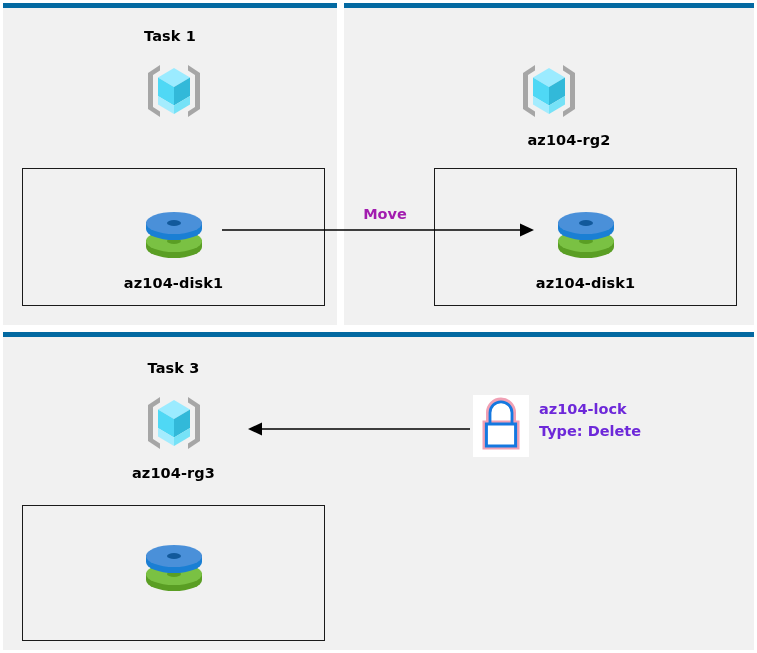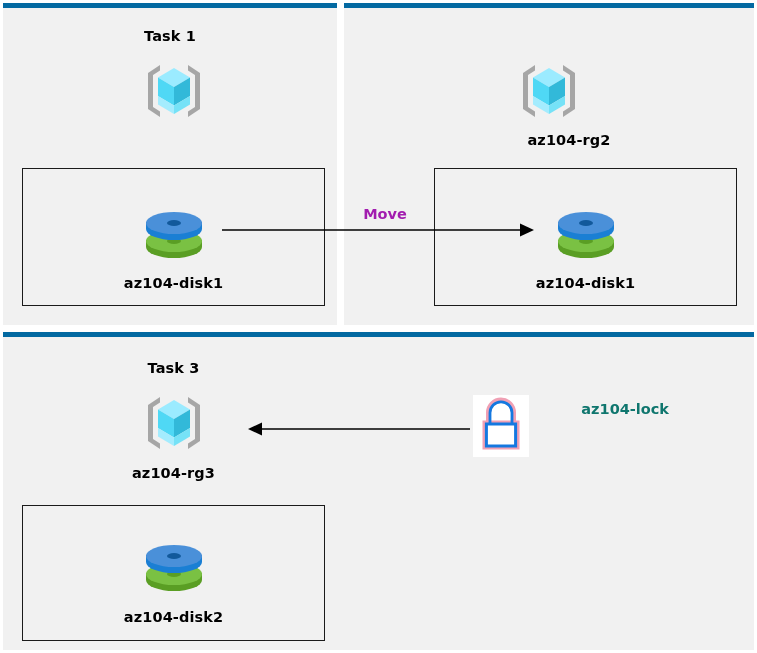--- a/index.html
+++ b/index.html
@@ -43,22 +43,22 @@
     text-align:center;white-space:nowrap;
     letter-spacing:.1px;
   }
   .edge-label{
     position:absolute;
     font-size:14.5px;font-weight:bold;color:#a21caf;
     text-align:center;white-space:nowrap;
   }
   .lock-label{
     position:absolute;
-    font-size:14.5px;font-weight:bold;color:#0f766e;
-    text-align:right;white-space:nowrap;line-height:22px;
+    font-size:14.5px;font-weight:bold;color:#6d28d9;
+    text-align:left;white-space:nowrap;line-height:22px;
   }
 
   
   .icon{position:absolute;}
   .rg-icon{width:64px;height:62px;}
   .disk-icon{width:62px;height:56px;}
   .lock-icon{width:56px;height:62px;background:#ffffff;}
 
   
   .arrow-svg{position:absolute;overflow:visible;}
@@ -175,34 +175,34 @@
         <rect x="3" y="33" width="56" height="7" fill="#5a9e24"></rect>
         <ellipse cx="31" cy="34" rx="28" ry="11" fill="#7ac143"></ellipse>
         <ellipse cx="31" cy="34" rx="7" ry="3" fill="#5a9e24"></ellipse>
         <ellipse cx="31" cy="22" rx="28" ry="11" fill="#1a7fd4"></ellipse>
         <rect x="3" y="15" width="56" height="7" fill="#1a7fd4"></rect>
         <ellipse cx="31" cy="16" rx="28" ry="11" fill="#4a90d9"></ellipse>
         <ellipse cx="31" cy="16" rx="7" ry="3" fill="#12599b"></ellipse>
       </svg>
     </span>
 
-    <div class="node-label" style="left:19px;top:272px;width:303px;">az104-disk2</div>
 
     <svg class="arrow-svg" style="left:243px;top:78px;" width="230" height="28">
       <line x1="16" y1="14" x2="224" y2="14" stroke="#000000" stroke-width="1.6"></line>
       <path d="M16 7.5 L2 14 L16 20.5 Z" fill="#000000"></path>
     </svg>
 
     <span class="icon lock-icon" style="left:470px;top:58px;">
       <svg width="56" height="62" viewBox="0 0 56 62">
 
         <path d="M15.5 28 L15.5 17.5 A12.5 12.5 0 0 1 40.5 17.5 L40.5 28" fill="none" stroke="#f0a0b4" stroke-width="5"></path>
         <rect x="12" y="28" width="32" height="24" fill="none" stroke="#f0a0b4" stroke-width="5"></rect>
 
         <path d="M17 28 L17 17.8 A11 11 0 0 1 39 17.8 L39 28" fill="none" stroke="#1478e0" stroke-width="2.8"></path>
         <rect x="13.4" y="29" width="29.2" height="22" fill="#ffffff" stroke="#1478e0" stroke-width="3"></rect>
       </svg>
     </span>
 
     <div class="lock-label" style="left:536px;top:61px;width:130px;">az104-lock</div>
+    <div class="lock-label" style="left:536px;top:83px;width:130px;">Type: Delete</div>
   </div>
 
 </div>
 
 </body></html>

